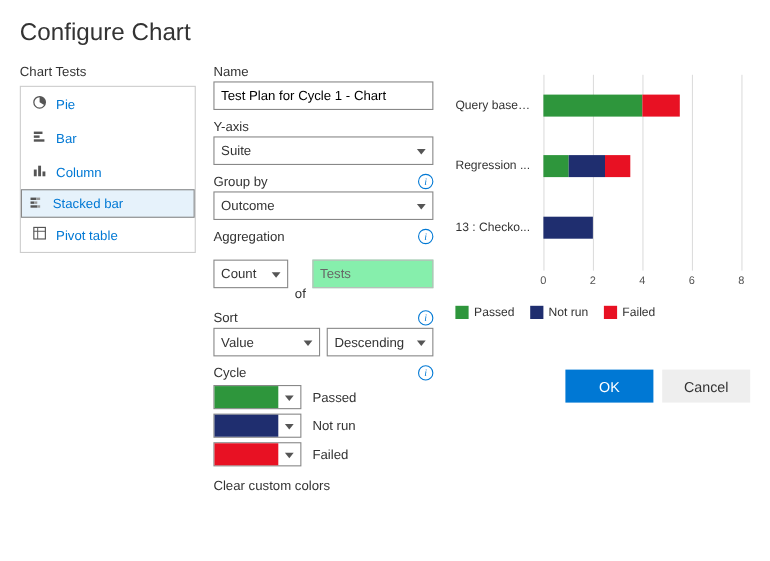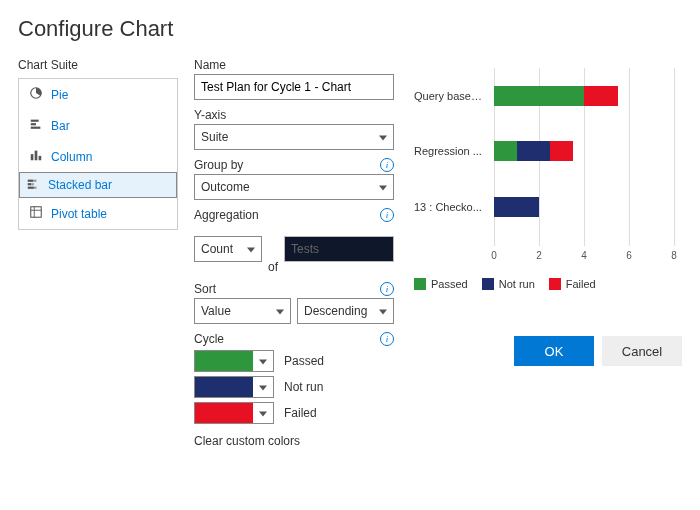--- a/index.html
+++ b/index.html
@@ -12,21 +12,21 @@
   .ctlist { border: 1px solid #ccc; }
   .ctitem { display: flex; align-items: center; gap: 8px; padding: 7px 10px; font-size: 12px; color: #0078d4; cursor: pointer; text-align: right; }
   .ctitem.sel { background: #e6f2fb; }
   .ctitem svg { width: 14px; height: 14px; }
   .form { width: 200px; flex-shrink: 0; display: flex; flex-direction: column; gap: 2px; position: relative; }
   .lblrow { display: flex; justify-content: space-between; align-items: center; margin-top: 6px; }
   .lbl { font-size: 12px; color: #333; }
   .info { width: 14px; height: 14px; border: 1px solid #0078d4; border-radius: 50%; color: #0078d4; font-size: 9px; display: flex; align-items: center; justify-content: center; font-style: italic; font-family: Georgia, serif; }
   input.txt { width: 100%; border: 1px solid #888; padding: 4px 6px; font-size: 12px; height: 26px; }
   .sel { position: relative; width: 100%; border: 1px solid #888; height: 26px; padding: 4px 6px; font-size: 12px; background: #fff; display: flex; align-items: center; cursor: pointer; }
-  .sel.disabled { background: #0f172a; color: #666; border-color: #bbb; cursor: default; }
+  .sel.disabled { background: #86efac; color: #666; border-color: #bbb; cursor: default; }
   .caret { position: absolute; right: 6px; top: 50%; transform: translateY(-30%); width: 0; height: 0; border-left: 4px solid transparent; border-right: 4px solid transparent; border-top: 5px solid #555; }
   .hrow { display: flex; align-items: center; gap: 6px; }
   .hrow .sel { flex: 1; }
   .of { font-size: 12px; color: #333; margin-top: 36px; }
   .series-list { display: flex; flex-direction: column; gap: 4px; margin-top: 2px; }
   .srow { display: flex; align-items: center; gap: 10px; }
   .swatch { width: 80px; height: 22px; border: 1px solid #888; position: relative; cursor: pointer; }
   .swatch .color { position: absolute; left: 0; top: 0; bottom: 0; width: 58px; }
   .swatch .caret { right: 6px; }
   .slabel { font-size: 12px; color: #333; }
@@ -52,21 +52,21 @@
   .btn.secondary { background: #eee; color: #333; }
 </style>
 </head>
 <body>
 
 <div class="dialog">
   <h1>Configure Chart</h1>
 
   <div class="cols">
     <div class="sidebar">
-      <div class="hdr">Chart Suite</div>
+      <div class="hdr">Chart Tests</div>
       <div class="ctlist">
           <div class="ctitem">
             <span><svg viewBox="0 0 16 16">
                 <circle cx="8" cy="8" r="6" fill="none" stroke="#555" stroke-width="1.3"></circle>
                 <path d="M8 8 L8 2 A6 6 0 0 1 13.2 11 Z" fill="#555"></path>
               </svg></span>
             <span>Pie</span>
           </div>
           <div class="ctitem">
             <span><svg viewBox="0 0 16 16">

